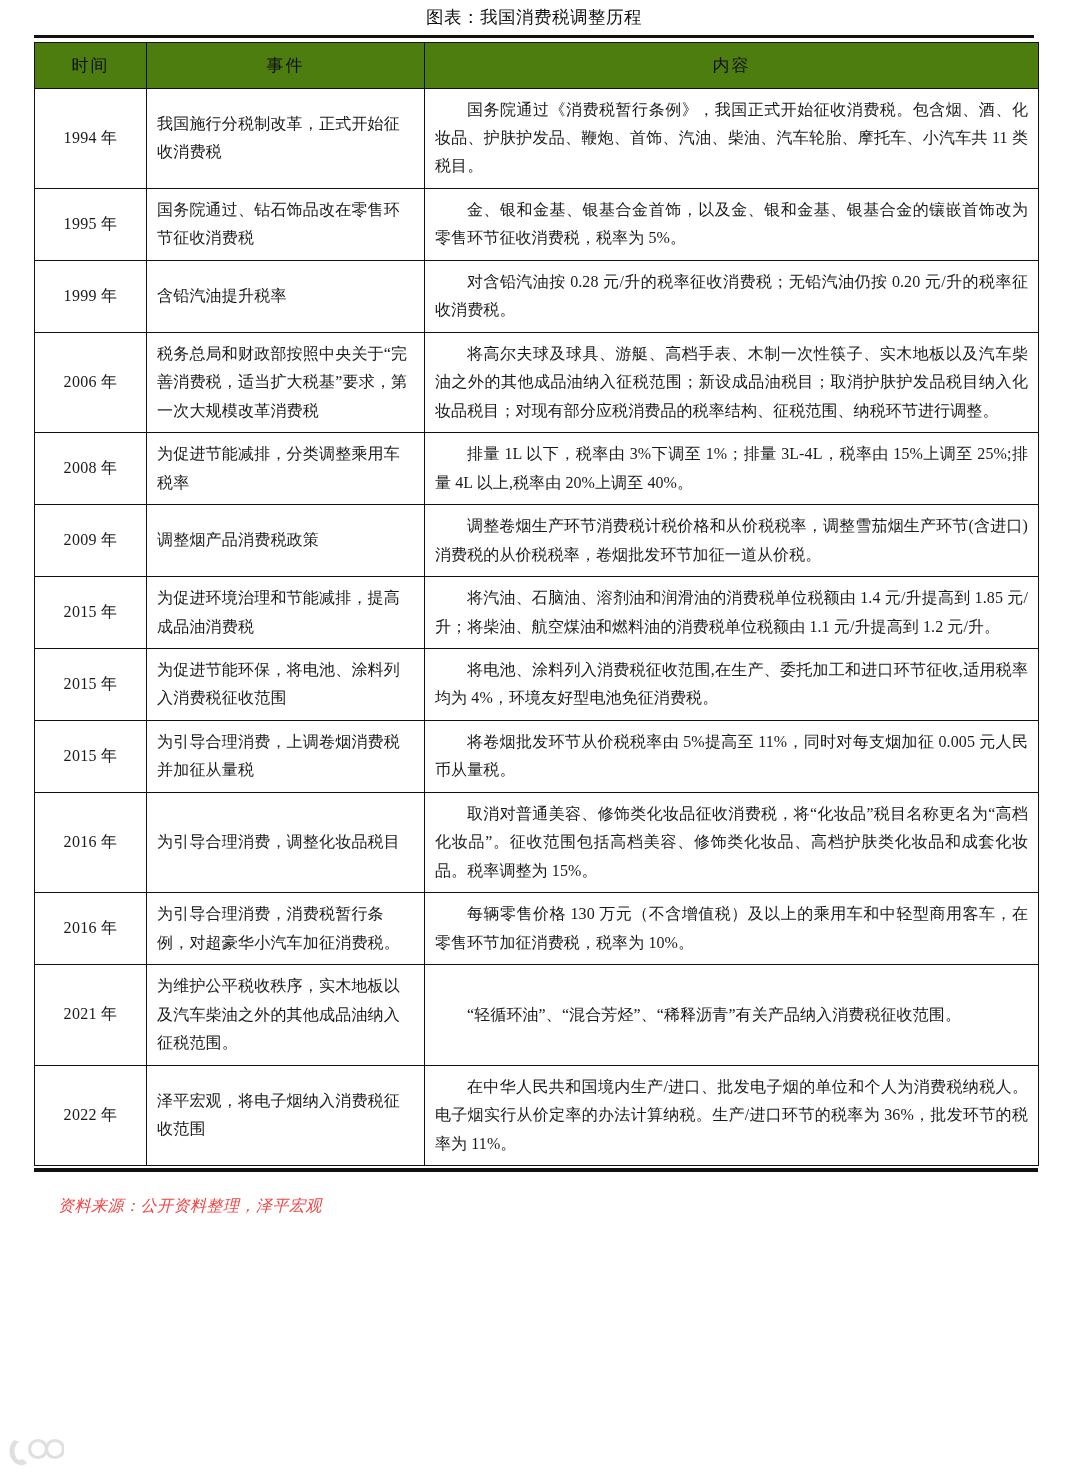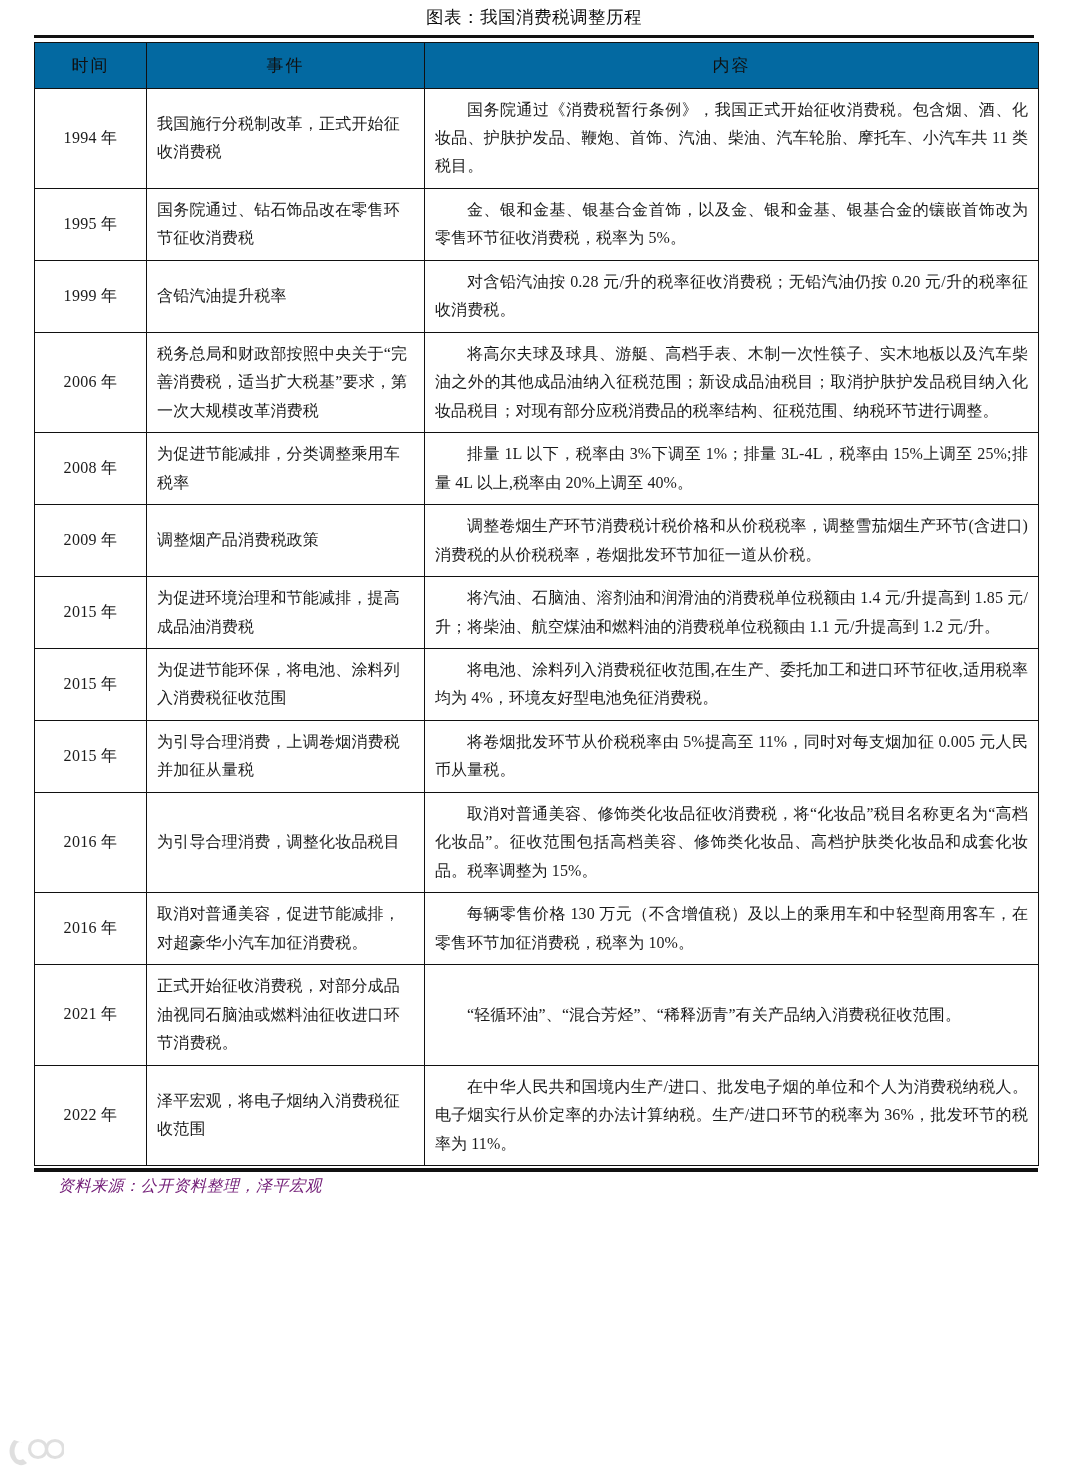--- a/index.html
+++ b/index.html
@@ -48,21 +48,21 @@
   table.tbl col.c-event { width: 278px; }
   table.tbl col.c-body  { width: 614px; }
 
   table.tbl th, table.tbl td {
     border: 1.6px solid #111;
     vertical-align: middle;
     padding: 7px 10px;
     box-sizing: border-box;
   }
   table.tbl thead th {
-    background: #0369a1;
+    background: #4d7c0f;
     text-align: center;
     font-weight: 400;
     font-size: 17px;
     letter-spacing: 2px;
     height: 46px;
     padding: 4px 6px;
     color: #101010;
   }
   td.time {
     text-align: center;
@@ -92,22 +92,22 @@
   .rule-bottom {
     height: 4px;
     background: #111;
     width: 1004px;
     margin-top: 2px;
   }
   .source {
     font-size: 16px;
     font-style: italic;
     font-family: "Liberation Serif", "DejaVu Serif", serif;
-    color: #701a75;
-    padding-top: 4px;
+    color: #ef4444;
+    padding-top: 24px;
     padding-left: 24px;
     letter-spacing: 0.5px;
     white-space: nowrap;
   }
   .source .lbl { font-weight: 400; }
 
   .watermark {
     position: absolute;
     left: 8px;
     top: 1434px;
@@ -185,26 +185,26 @@
         <td class="event">为引导合理消费，上调卷烟消费税并加征从量税</td>
         <td class="content">将卷烟批发环节从价税税率由 5%提高至 11%，同时对每支烟加征 0.005 元人民币从量税。</td>
       </tr>
       <tr>
         <td class="time">2016 年</td>
         <td class="event">为引导合理消费，调整化妆品税目</td>
         <td class="content">取消对普通美容、修饰类化妆品征收消费税，将“化妆品”税目名称更名为“高档化妆品”。征收范围包括高档美容、修饰类化妆品、高档护肤类化妆品和成套化妆品。税率调整为 15%。</td>
       </tr>
       <tr>
         <td class="time">2016 年</td>
-        <td class="event">取消对普通美容，促进节能减排，对超豪华小汽车加征消费税。</td>
+        <td class="event">为引导合理消费，消费税暂行条例，对超豪华小汽车加征消费税。</td>
         <td class="content">每辆零售价格 130 万元（不含增值税）及以上的乘用车和中轻型商用客车，在零售环节加征消费税，税率为 10%。</td>
       </tr>
       <tr>
         <td class="time">2021 年</td>
-        <td class="event">正式开始征收消费税，对部分成品油视同石脑油或燃料油征收进口环节消费税。</td>
+        <td class="event">为维护公平税收秩序，实木地板以及汽车柴油之外的其他成品油纳入征税范围。</td>
         <td class="content">“轻循环油”、“混合芳烃”、“稀释沥青”有关产品纳入消费税征收范围。</td>
       </tr>
       <tr>
         <td class="time">2022 年</td>
         <td class="event">泽平宏观，将电子烟纳入消费税征收范围</td>
         <td class="content">在中华人民共和国境内生产/进口、批发电子烟的单位和个人为消费税纳税人。电子烟实行从价定率的办法计算纳税。生产/进口环节的税率为 36%，批发环节的税率为 11%。</td>
       </tr>
     </tbody>
   </table>
 

